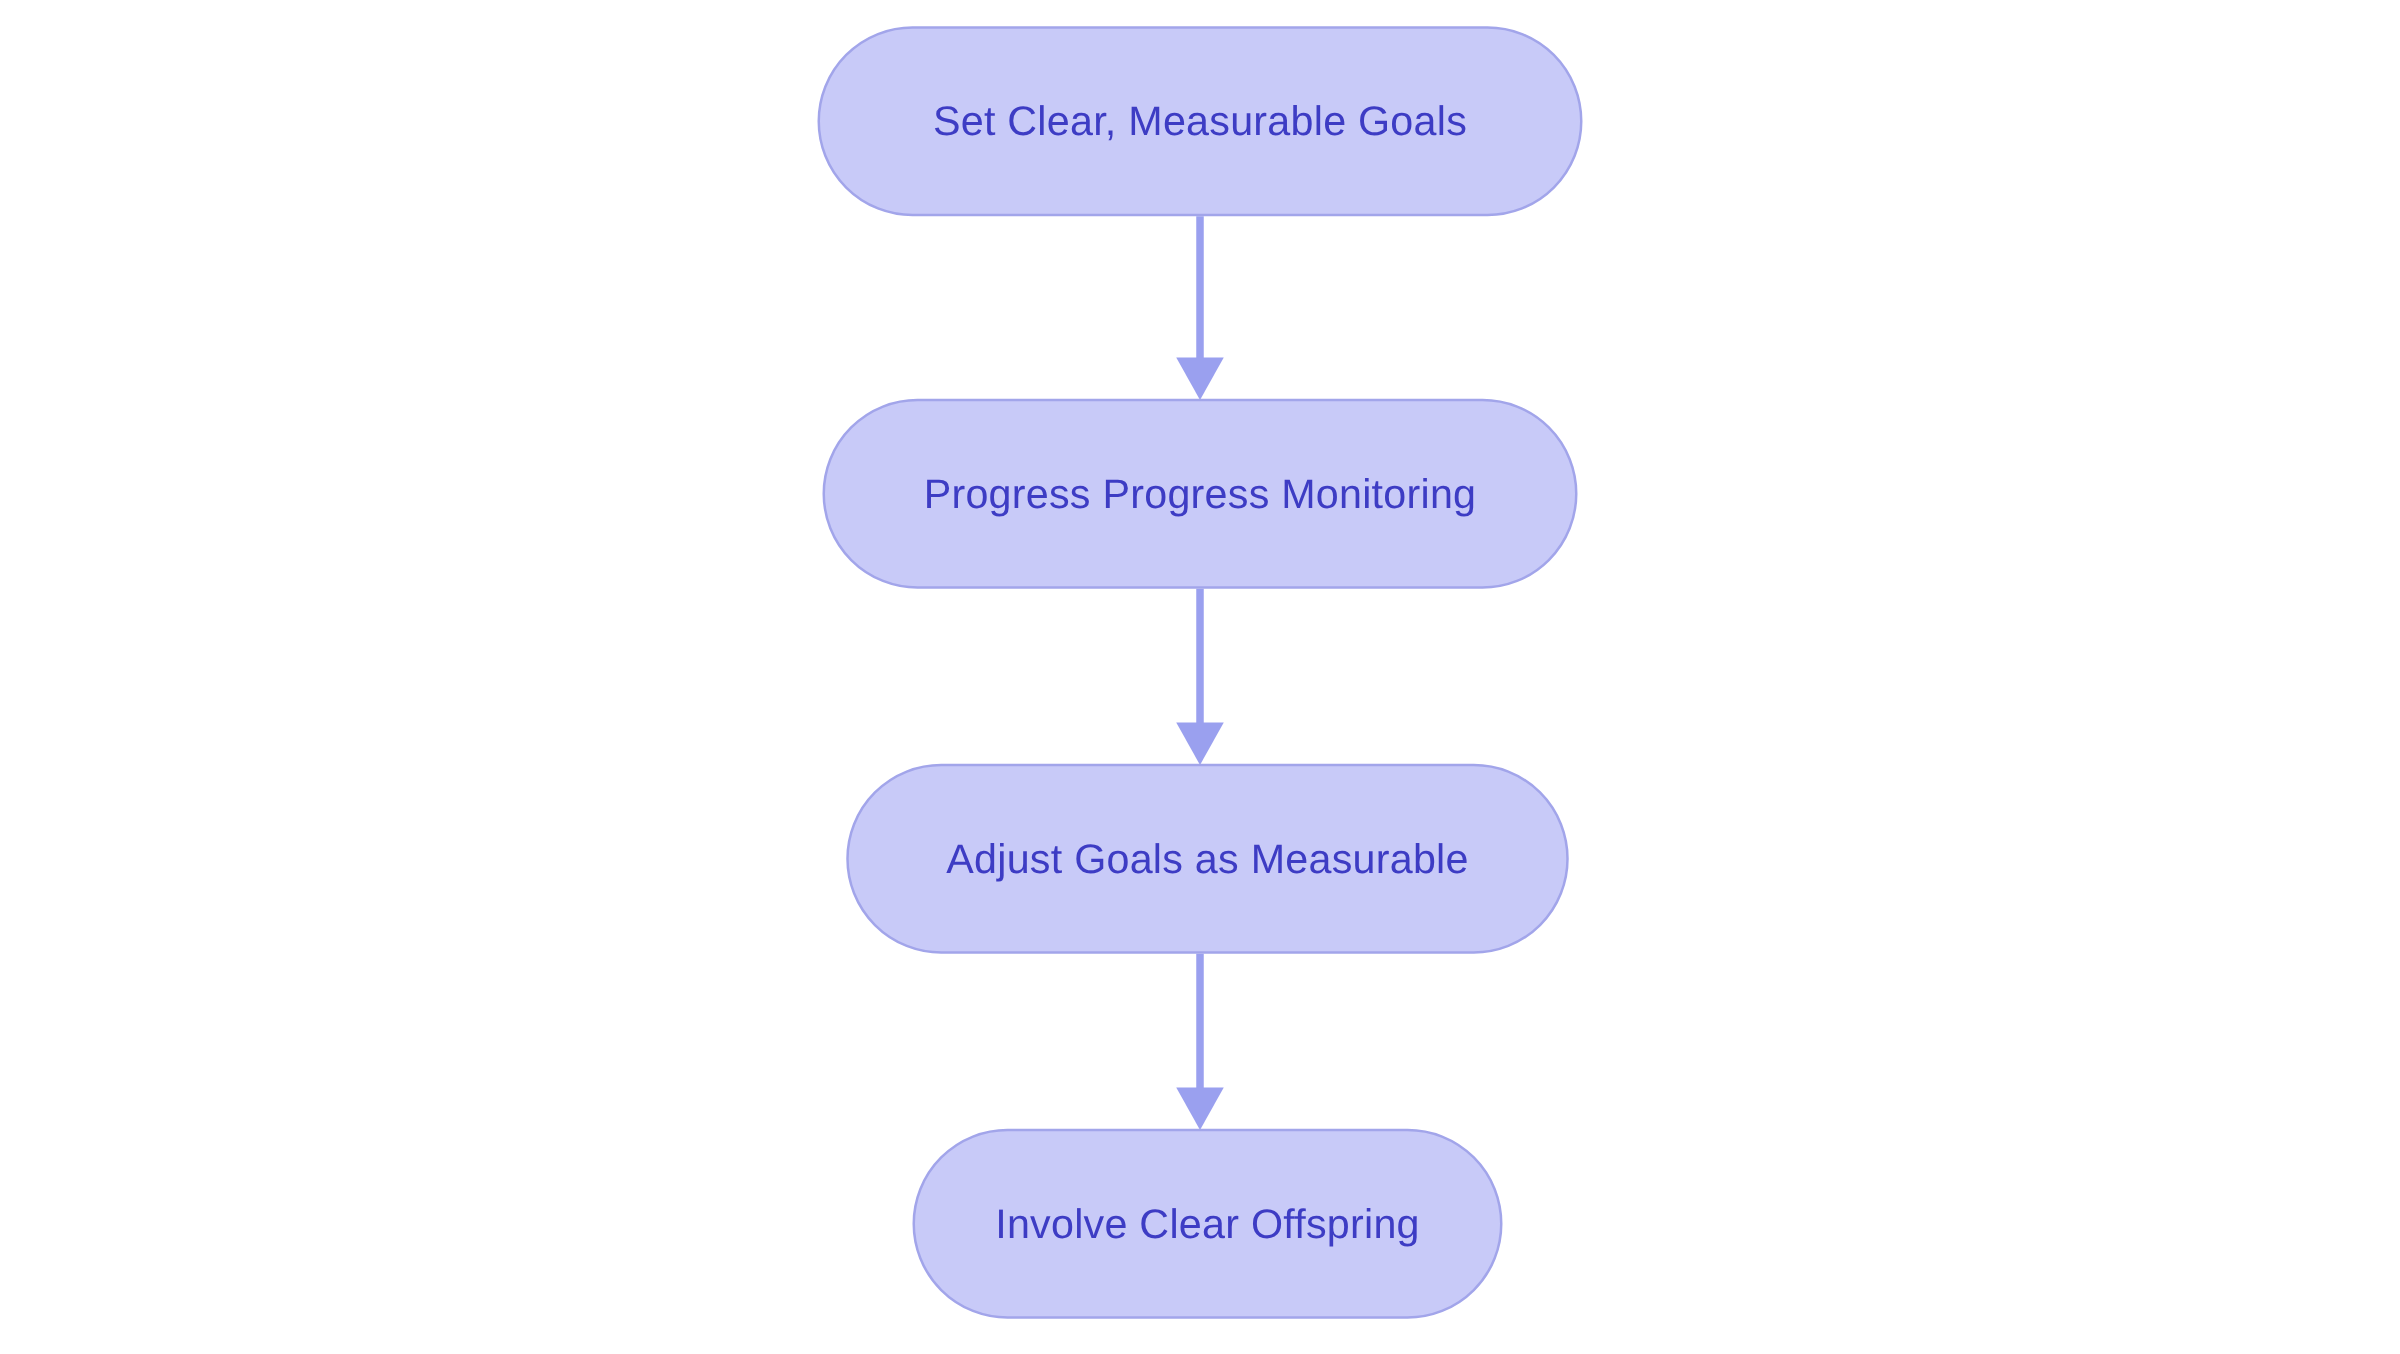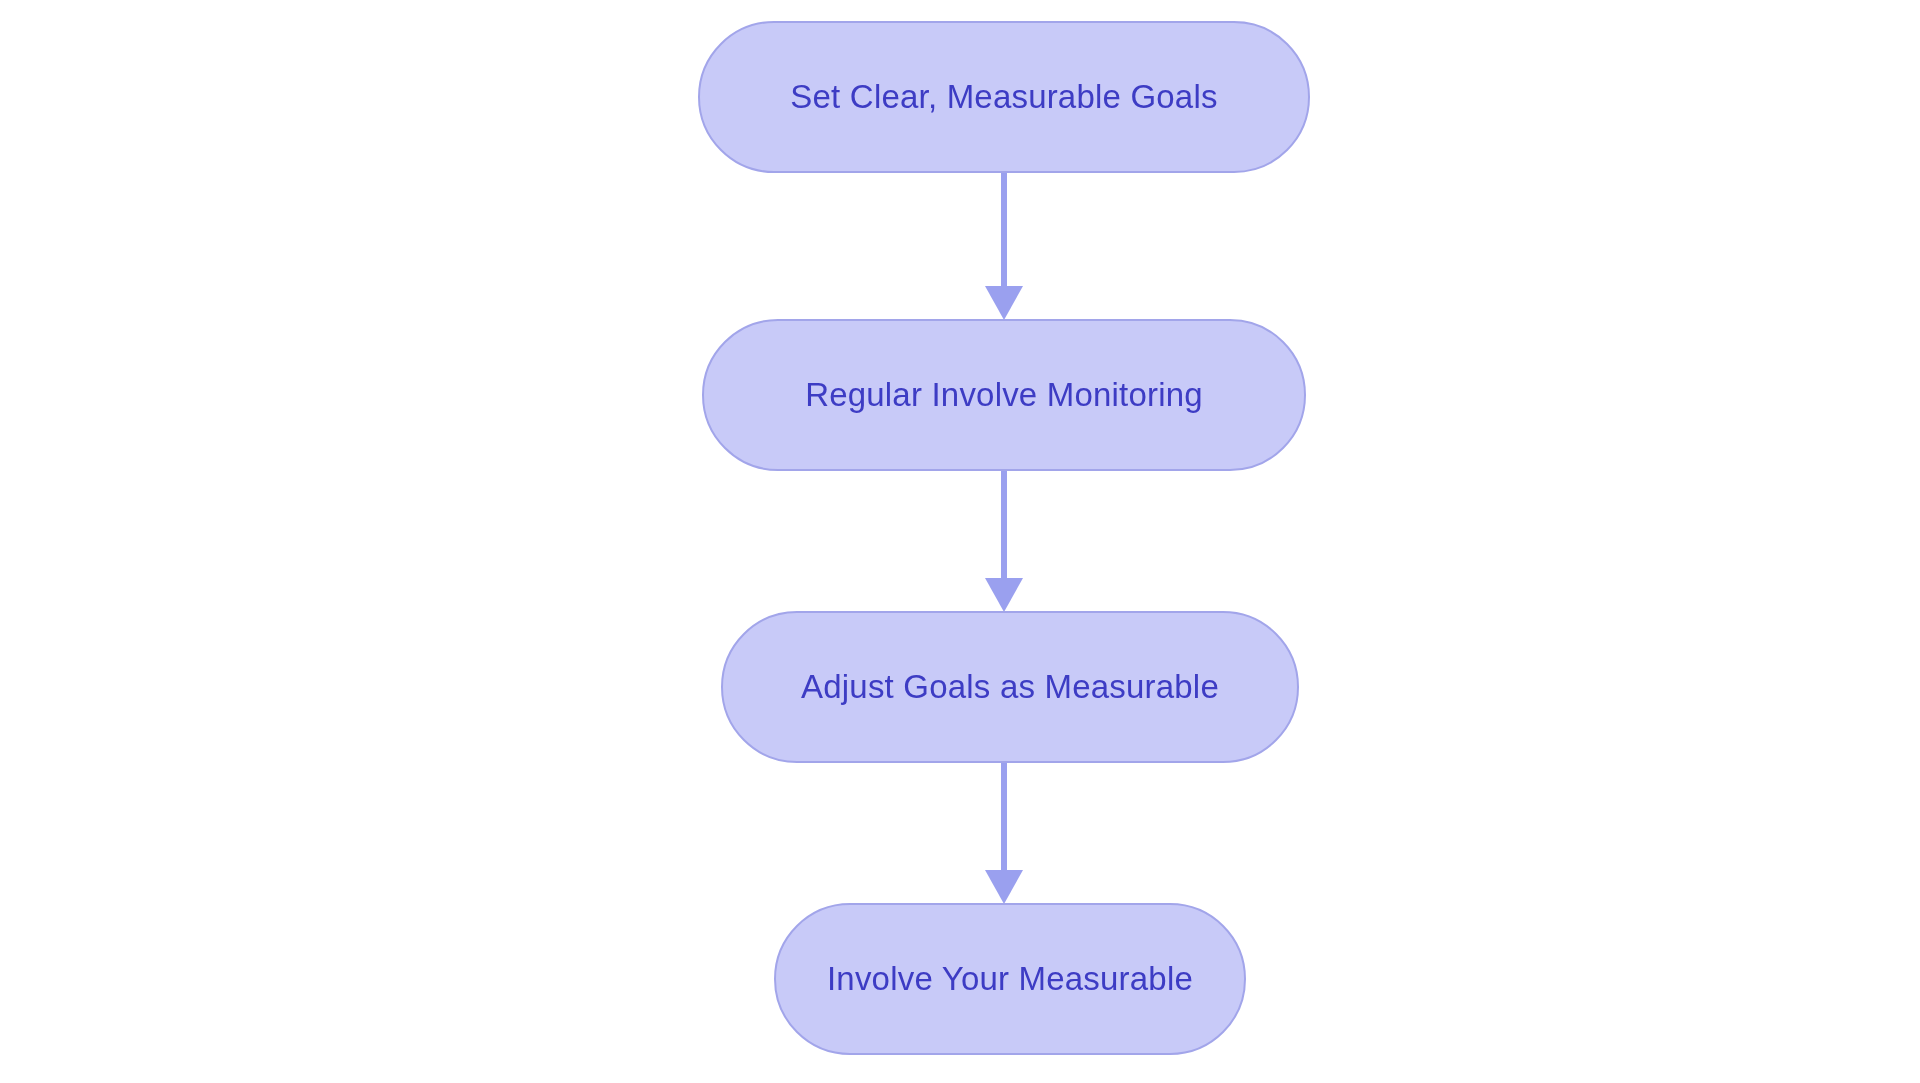--- a/index.html
+++ b/index.html
@@ -7,21 +7,20 @@
     padding: 0;
     background: #ffffff;
     font-family: "Liberation Sans", sans-serif;
   }
   .canvas {
     position: relative;
     width: 1527px;
     height: 1083px;
     background: var(--bg, #ffffff);
     overflow: hidden;
-    margin-left: 44px;
   }
   .node {
     position: absolute;
     height: 152px;
     border-radius: 76px;
     background: var(--node-fill, #c8caf8);
     border: 2px solid var(--node-border, #a2a5ea);
     box-sizing: border-box;
     display: flex;
     align-items: center;
@@ -74,34 +73,34 @@
   <div class="node node-1">
     <span class="node-label">Set Clear, Measurable Goals</span>
   </div>
 
   <div class="arrow arrow-1">
     <div class="arrow-line"></div>
     <div class="arrow-head"></div>
   </div>
 
   <div class="node node-2">
-    <span class="node-label">Regular Involve Monitoring</span>
+    <span class="node-label">Progress Progress Monitoring</span>
   </div>
 
   <div class="arrow arrow-2">
     <div class="arrow-line"></div>
     <div class="arrow-head"></div>
   </div>
 
   <div class="node node-3">
     <span class="node-label">Adjust Goals as Measurable</span>
   </div>
 
   <div class="arrow arrow-3">
     <div class="arrow-line"></div>
     <div class="arrow-head"></div>
   </div>
 
   <div class="node node-4">
-    <span class="node-label">Involve Your Measurable</span>
+    <span class="node-label">Involve Clear Offspring</span>
   </div>
 
 </div>
 
 </body></html>

